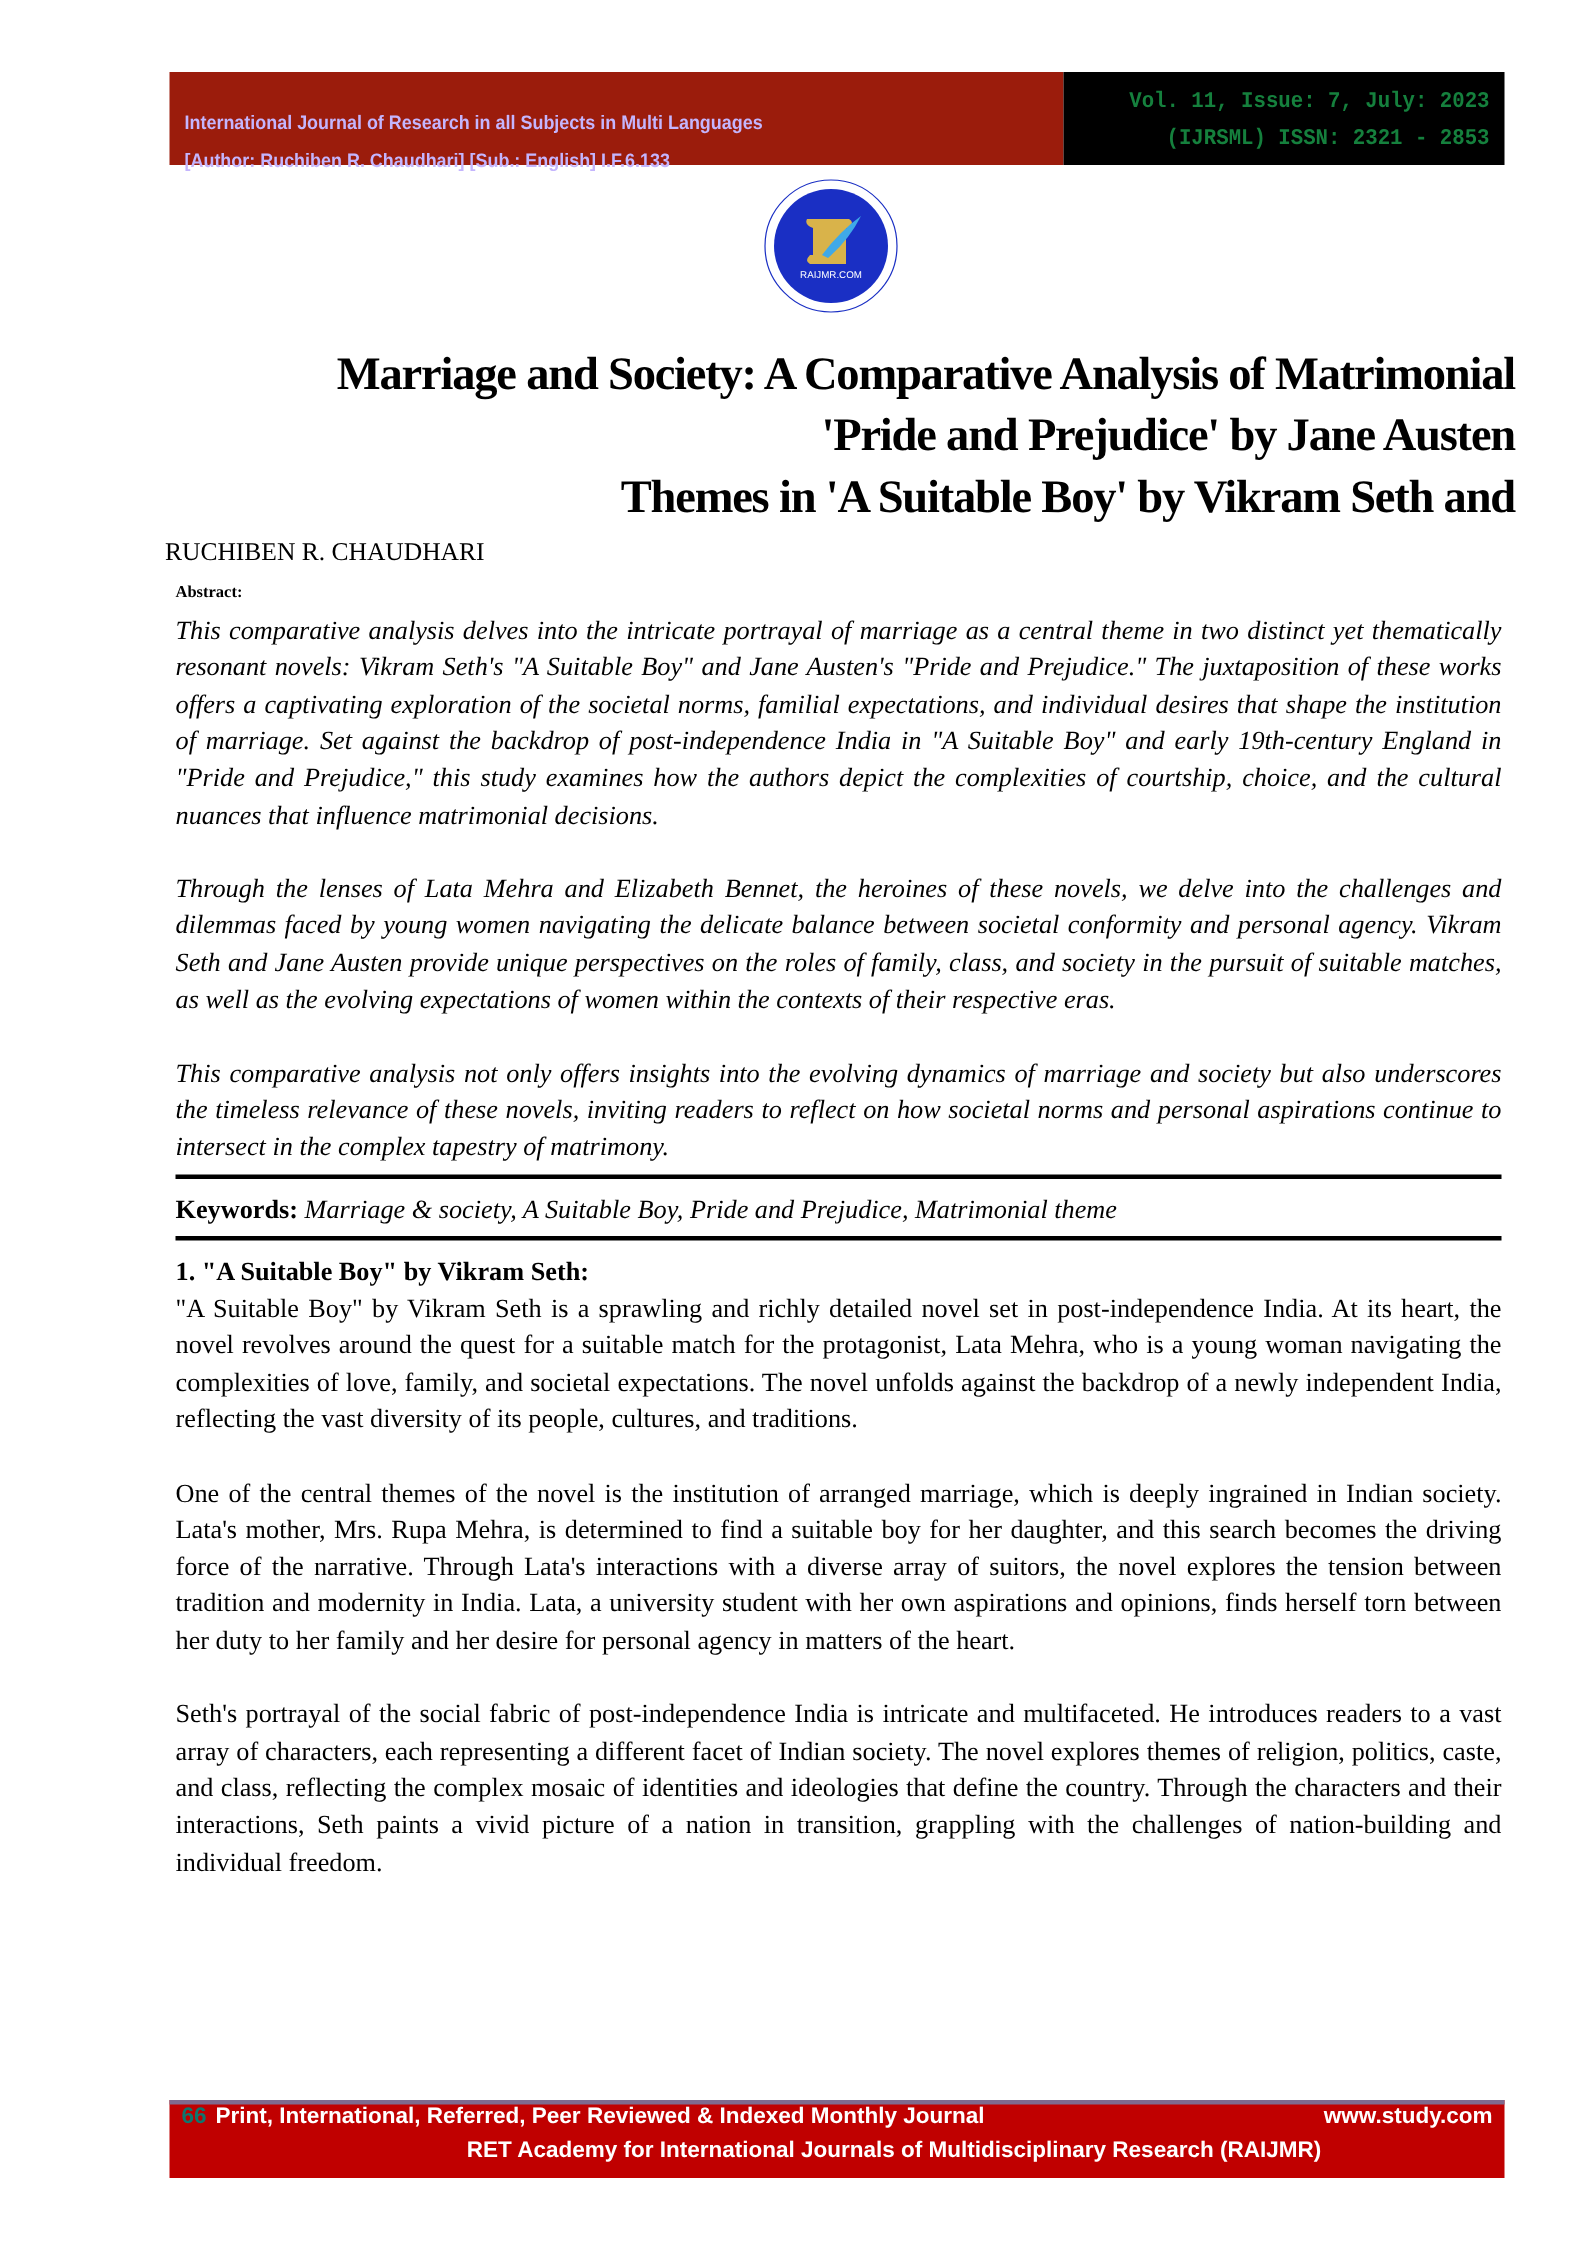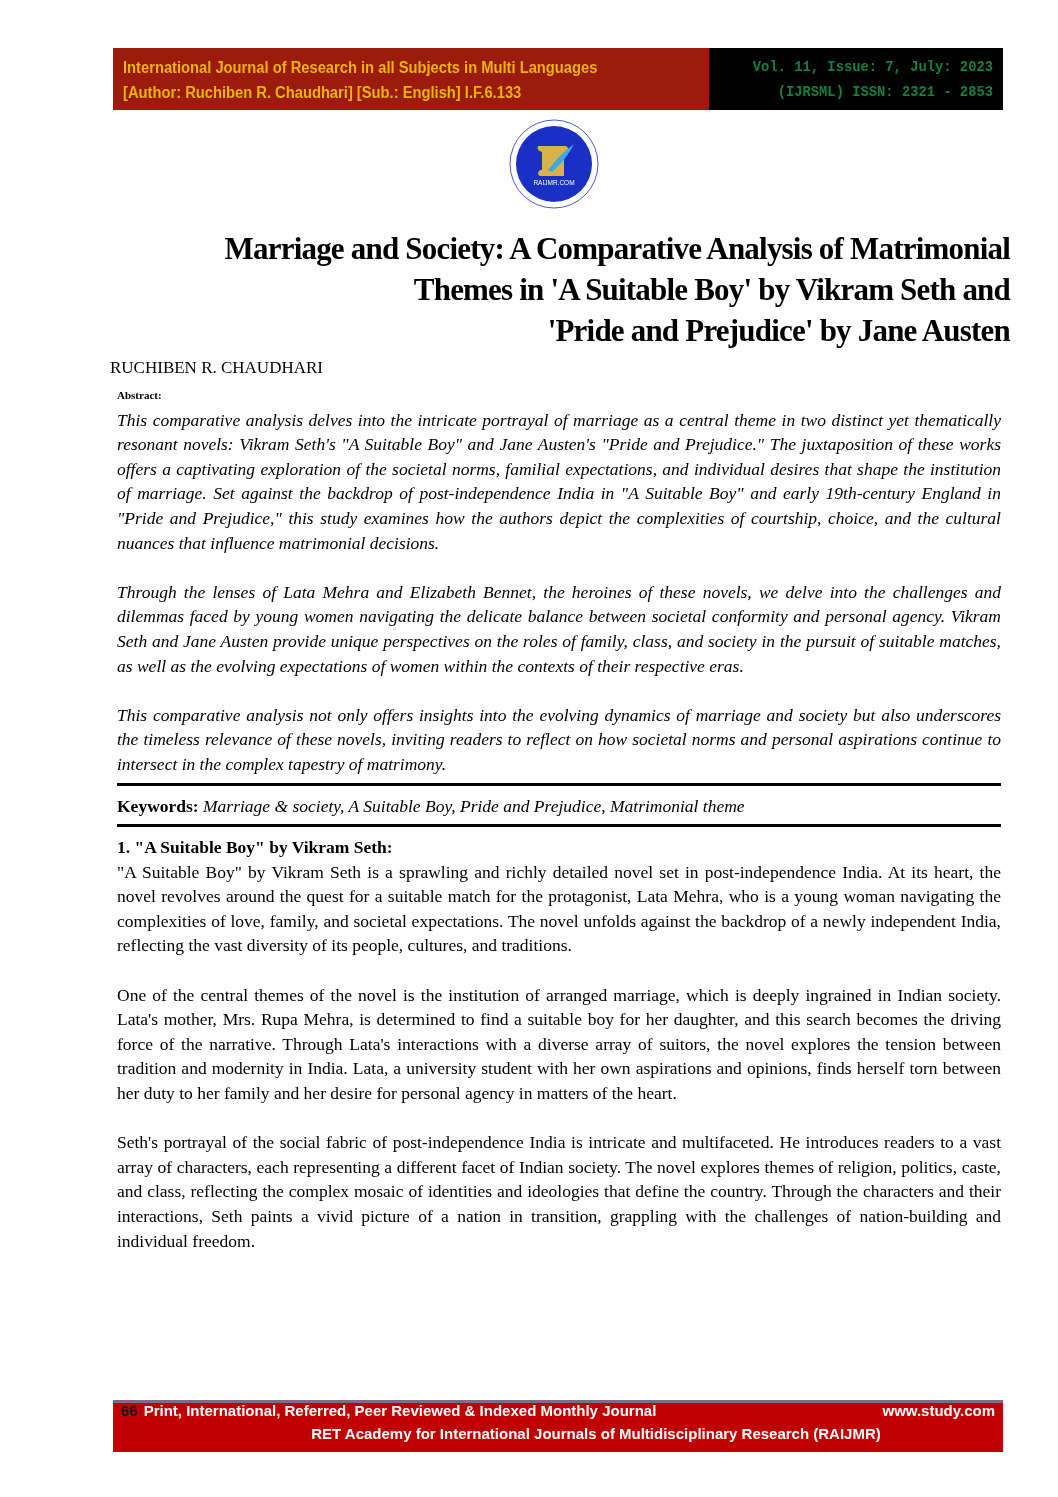--- a/index.html
+++ b/index.html
@@ -1,19 +1,19 @@
 <!DOCTYPE html>
 <html><head>
 <meta charset="utf-8">
 <style>
   html, body { margin: 0; padding: 0; background: #ffffff; }
   body { width: 1058px; height: 1497px; position: relative; overflow: hidden; font-family: "Liberation Serif", serif; color: #000; }
 
   .header { position: absolute; left: 113px; top: 48px; width: 890px; height: 62px; display: flex; }
-  .header-left { background: #9b1c0c; width: 596px; height: 100%; color: #eab308; box-sizing: border-box; padding: 7px 0 0 10px; font-family: "Liberation Sans", sans-serif; font-weight: bold; font-size: 16px; line-height: 25px; }
+  .header-left { background: #9b1c0c; width: 596px; height: 100%; color: #c4b5fd; box-sizing: border-box; padding: 21px 0 0 10px; font-family: "Liberation Sans", sans-serif; font-weight: bold; font-size: 13px; line-height: 25px; }
   .header-right { background: #000; flex: 1; color: #15803d; box-sizing: border-box; padding: 7px 10px 0 0; text-align: right; font-family: Liberation Mono, monospace; font-weight: bold; font-size: 15px; line-height: 25px; }
   .header-left div, .header-right div { transform: scaleX(0.92); transform-origin: left; white-space: nowrap; }
   .header-right div { transform-origin: right; }
 
   .logo { position: absolute; left: 508px; top: 118px; width: 92px; height: 92px; }
 
   .title { position: absolute; left: 110px; top: 228px; width: 900px; text-align: right; font-weight: bold; font-size: 31px; line-height: 41px; letter-spacing: -0.8px; }
   .author { position: absolute; left: 110px; top: 358px; width: 900px; text-align: left; font-size: 17px; }
 
   .content { position: absolute; left: 117px; top: 383px; width: 884px; font-size: 17.5px; line-height: 24.6px; }
@@ -21,21 +21,21 @@
   .abstract-label { font-weight: bold; font-size: 11px; }
   .italic { font-style: italic; }
   .gap { height: 24.6px; }
   .rule { border: 0; border-top: 3px solid #000; margin: 6px 0 8px 0; }
   .keywords { margin: 0; }
   .section-heading { font-weight: bold; margin-top: 6px; }
 
   .footer { position: absolute; left: 113px; top: 1428px; width: 890px; height: 30px; }
   .footer-bar { position: absolute; left: 0; top: 0; width: 890px; height: 52px; background: #c00000; top: -28px; border-top: 3px solid #7f6a8e; box-sizing: border-box; }
   .footer-line1 { position: absolute; left: 8px; top: -26px; width: 874px; font-family: "Liberation Sans", sans-serif; font-weight: bold; font-size: 15px; color: #fff; display: flex; justify-content: space-between; white-space: nowrap; }
-  .footer-line1 .pg { color: #0f172a; margin-right: 6px; }
+  .footer-line1 .pg { color: #0f766e; margin-right: 6px; }
   .footer-line2 { position: absolute; left: 0; top: -3px; width: 890px; text-align: center; font-family: "Liberation Sans", sans-serif; font-weight: bold; font-size: 15px; color: #fff; white-space: nowrap; padding-left: 38px; }
 </style>
 </head>
 <body>
 
 <div class="header">
   <div class="header-left">
     <div>International Journal of Research in all Subjects in Multi Languages</div>
     <div>[Author: Ruchiben R. Chaudhari] [Sub.: English] I.F.6.133</div>
   </div>
@@ -52,22 +52,22 @@
     <circle cx="46" cy="46" r="44" fill="none" stroke="#1a2fc4" stroke-width="0.8"></circle>
     <path d="M30 28 L58 28 Q62 30 58 34 L56 34 L56 58 L32 58 Q28 56 32 52 L34 52 L34 34 Q28 32 30 28 Z" fill="#d9b34a"></path>
     <path d="M40 52 Q52 36 66 26 Q58 42 44 54 Z" fill="#3fa9e8"></path>
     <rect x="26" y="62" width="40" height="6" fill="#1a2fc4"></rect>
     <text x="46" y="67" font-size="6.5" fill="#ffffff" text-anchor="middle" font-family="Liberation Sans, sans-serif">RAIJMR.COM</text>
   </svg>
 </div>
 
 <div class="title">
   <div>Marriage and Society: A Comparative Analysis of Matrimonial</div>
+  <div>'Pride and Prejudice' by Jane Austen</div>
   <div>Themes in 'A Suitable Boy' by Vikram Seth and</div>
-  <div>'Pride and Prejudice' by Jane Austen</div>
 </div>
 
 <div class="author">RUCHIBEN R. CHAUDHARI</div>
 
 <div class="content">
   <div class="abstract-label">Abstract:</div>
   <p class="italic">This comparative analysis delves into the intricate portrayal of marriage as a central theme in two distinct yet thematically resonant novels: Vikram Seth's "A Suitable Boy" and Jane Austen's "Pride and Prejudice." The juxtaposition of these works offers a captivating exploration of the societal norms, familial expectations, and individual desires that shape the institution of marriage. Set against the backdrop of post-independence India in "A Suitable Boy" and early 19th-century England in "Pride and Prejudice," this study examines how the authors depict the complexities of courtship, choice, and the cultural nuances that influence matrimonial decisions.</p>
   <div class="gap"></div>
   <p class="italic">Through the lenses of Lata Mehra and Elizabeth Bennet, the heroines of these novels, we delve into the challenges and dilemmas faced by young women navigating the delicate balance between societal conformity and personal agency. Vikram Seth and Jane Austen provide unique perspectives on the roles of family, class, and society in the pursuit of suitable matches, as well as the evolving expectations of women within the contexts of their respective eras.</p>
   <div class="gap"></div>

